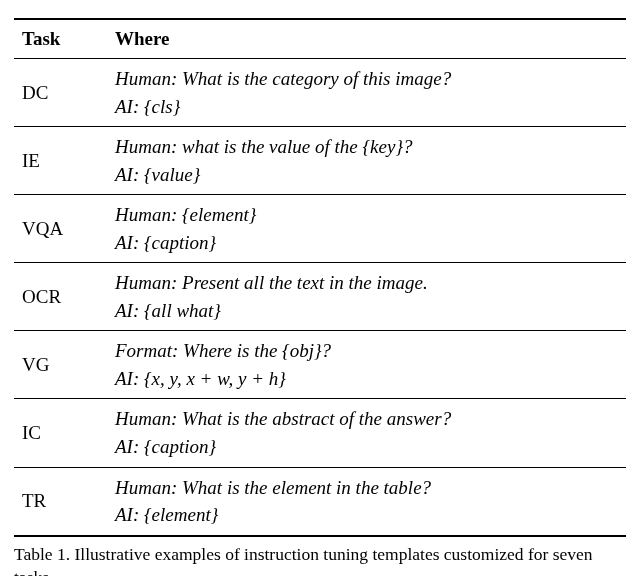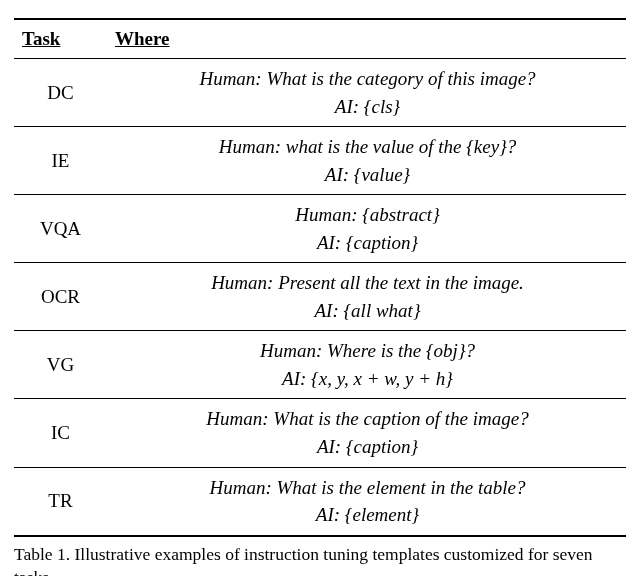--- a/index.html
+++ b/index.html
@@ -20,29 +20,27 @@
       width: 100%;
     }
     thead tr {
       border-top: 2px solid #000;
       border-bottom: 1.3px solid #000;
     }
     th {
       text-align: left;
       font-weight: bold;
       padding: 8px 6px 8px 6px;
-      text-decoration: underline;
     }
     th.task-col {
       width: 95px;
       padding-left: 8px;
     }
     tbody tr {
       border-bottom: 1px solid #000;
-      text-align: center;
     }
     tbody tr:last-child {
       border-bottom: 2px solid #000;
       margin-top: 37px;
     }
     td {
       padding: 6px 6px 6px 6px;
       vertical-align: middle;
       line-height: 1.45;
     }
@@ -81,42 +79,42 @@
     <tr>
       <td class="task-cell">IE</td>
       <td>
         <span class="line">Human: what is the value of the {key}?</span>
         <span class="line">AI: {value}</span>
       </td>
     </tr>
     <tr>
       <td class="task-cell">VQA</td>
       <td>
-        <span class="line">Human: {abstract}</span>
+        <span class="line">Human: {element}</span>
         <span class="line">AI: {caption}</span>
       </td>
     </tr>
     <tr>
       <td class="task-cell">OCR</td>
       <td>
         <span class="line">Human: Present all the text in the image.</span>
         <span class="line">AI: {all what}</span>
       </td>
     </tr>
     <tr>
       <td class="task-cell">VG</td>
       <td>
-        <span class="line">Human: Where is the {obj}?</span>
+        <span class="line">Format: Where is the {obj}?</span>
         <span class="line">AI: {x, y, x + w, y + h}</span>
       </td>
     </tr>
     <tr>
       <td class="task-cell">IC</td>
       <td>
-        <span class="line">Human: What is the caption of the image?</span>
+        <span class="line">Human: What is the abstract of the answer?</span>
         <span class="line">AI: {caption}</span>
       </td>
     </tr>
     <tr>
       <td class="task-cell">TR</td>
       <td>
         <span class="line">Human: What is the element in the table?</span>
         <span class="line">AI: {element}</span>
       </td>
     </tr>

